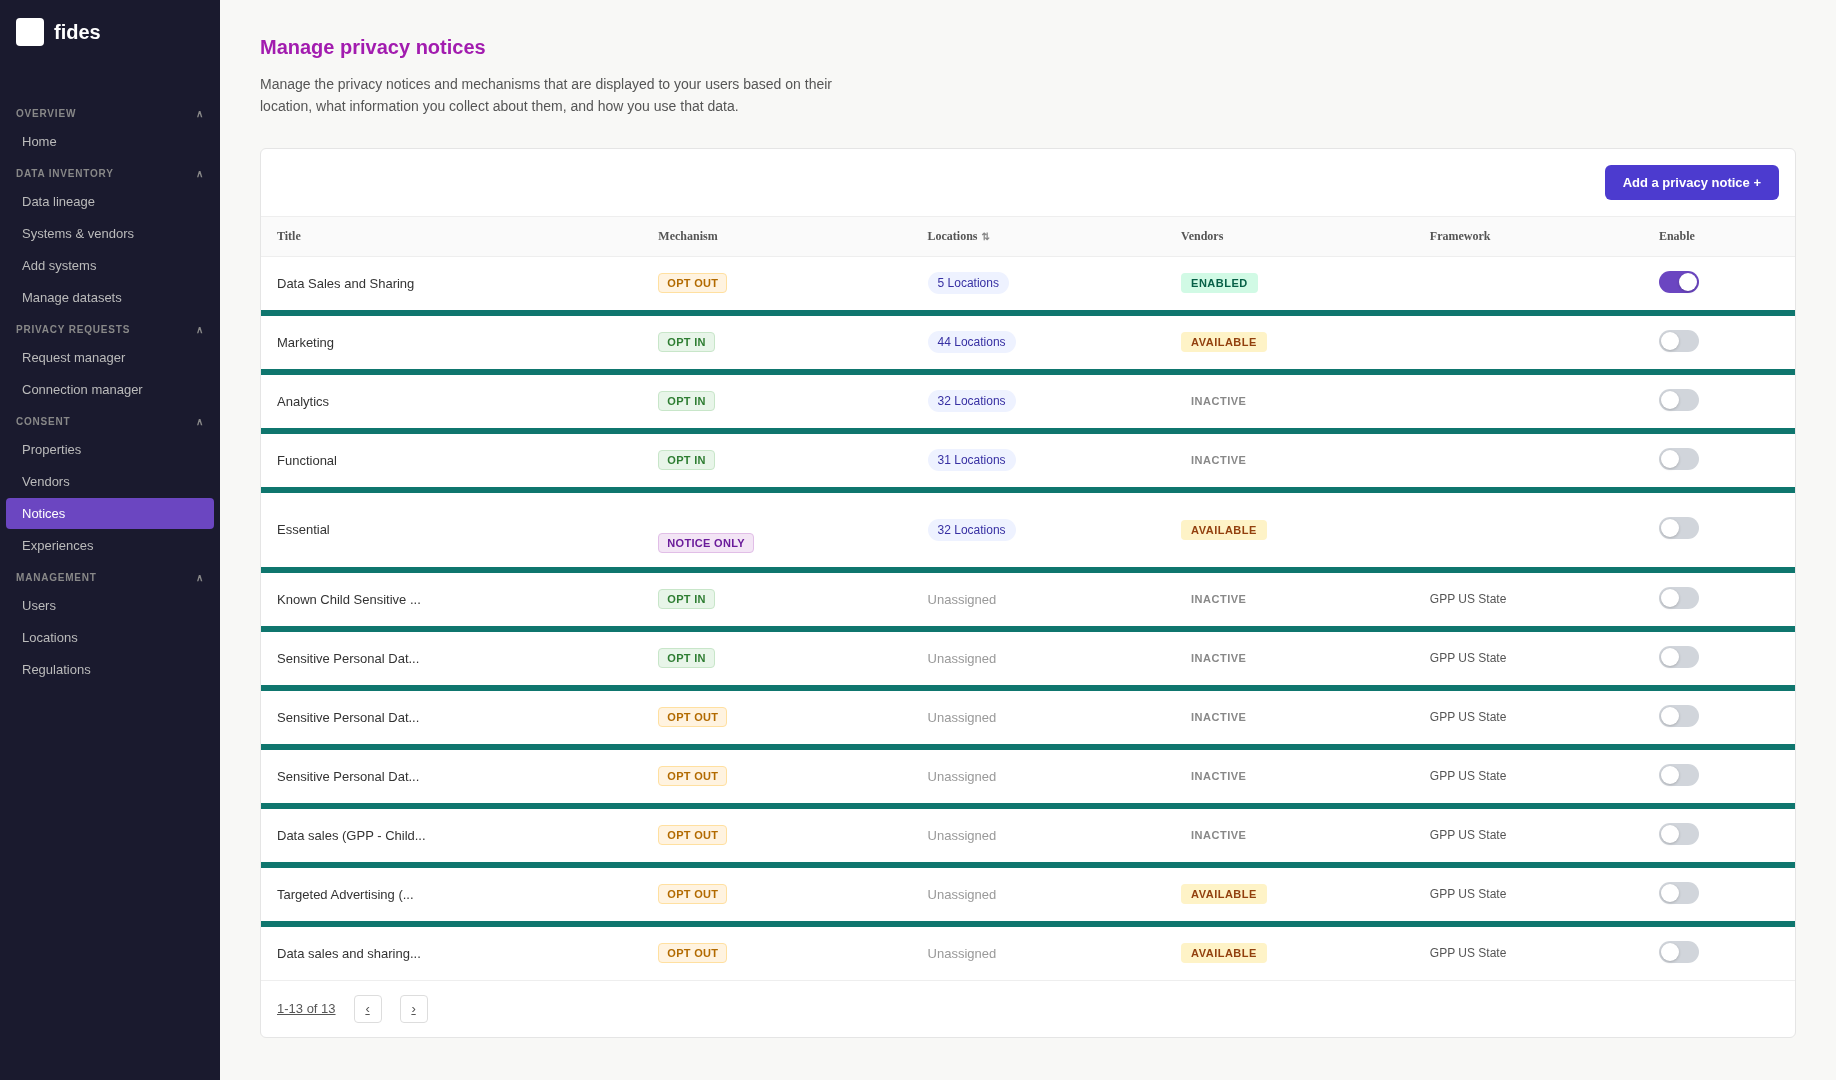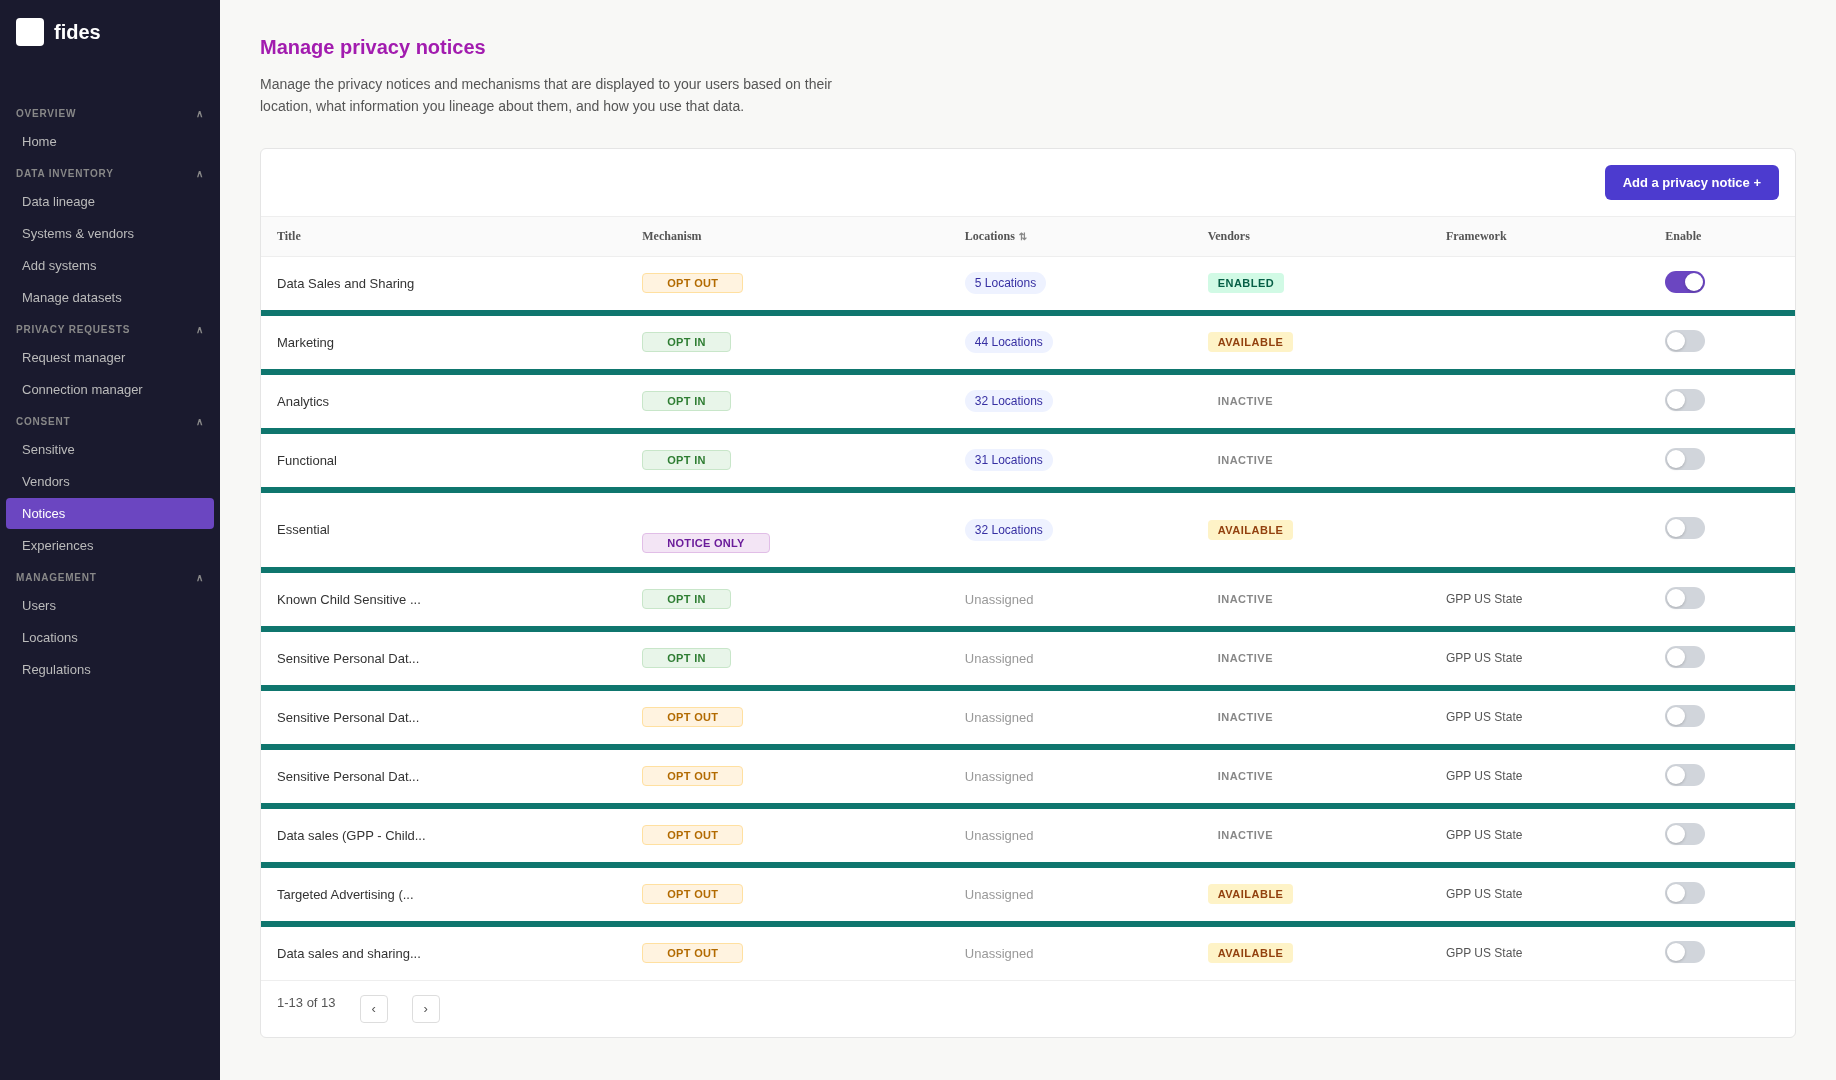--- a/index.html
+++ b/index.html
@@ -133,21 +133,21 @@
     tbody tr:last-child { border-bottom: none; }
     tbody td {
       padding: 14px 16px;
       font-size: 13px;
       color: #333;
     }
 
     
     .badge {
       display: inline-block;
-      padding: 3px 24px;
+      padding: 3px 8px;
       border-radius: 4px;
       font-size: 11px;
       font-weight: 600;
       letter-spacing: 0.3px;
     }
     .badge-opt-out { background: #fff3e0; color: #b26a00; border: 1px solid #ffe0a0; }
     .badge-opt-in { background: #e8f5e9; color: #2e7d32; border: 1px solid #c8e6c9; }
     .badge-notice { background: #f3e5f5; color: #6a1b9a; border: 1px solid #e1bee7; margin-top: 26px; }
 
     
@@ -194,25 +194,27 @@
       border-radius: 50%;
       background: white;
       box-shadow: 0 1px 3px rgba(0,0,0,0.2);
     }
     .toggle.on::after { left: 20px; }
     .toggle.off::after { left: 2px; }
 
     
     .pagination {
       display: flex;
-      gap: 24px;
+      align-items: center;
+      gap: 18px;
       padding: 14px 16px;
       border-top: 1px solid #eee;
       font-size: 13px;
       color: #555;
+      text-decoration: underline;
     }
     .pagination-btn {
       width: 28px;
       height: 28px;
       display: flex;
       align-items: center;
       justify-content: center;
       border: 1px solid #ddd;
       border-radius: 4px;
       cursor: pointer;
@@ -247,37 +249,37 @@
       <div class="sidebar-section-header">
         <span>PRIVACY REQUESTS</span>
         <span class="chevron">∧</span>
       </div>
       <div class="sidebar-item">Request manager</div>
       <div class="sidebar-item">Connection manager</div>
       <div class="sidebar-section-header">
         <span>CONSENT</span>
         <span class="chevron">∧</span>
       </div>
-      <div class="sidebar-item">Sensitive</div>
+      <div class="sidebar-item">Properties</div>
       <div class="sidebar-item">Vendors</div>
       <div class="sidebar-item active">Notices</div>
       <div class="sidebar-item">Experiences</div>
       <div class="sidebar-section-header">
         <span>MANAGEMENT</span>
         <span class="chevron">∧</span>
       </div>
       <div class="sidebar-item">Users</div>
       <div class="sidebar-item">Locations</div>
       <div class="sidebar-item">Regulations</div>
     </div>
 </div>
 
 <div class="main">
   <h1 class="page-title">Manage privacy notices</h1>
-  <p class="page-description">Manage the privacy notices and mechanisms that are displayed to your users based on their location, what information you lineage about them, and how you use that data.</p>
+  <p class="page-description">Manage the privacy notices and mechanisms that are displayed to your users based on their location, what information you collect about them, and how you use that data.</p>
 
   <div class="table-container">
     <div class="table-header-bar">
       <button class="add-btn">Add a privacy notice +</button>
     </div>
     <div id="table-wrapper">
         <table>
           <thead>
             <tr>
               <th>Title</th>

